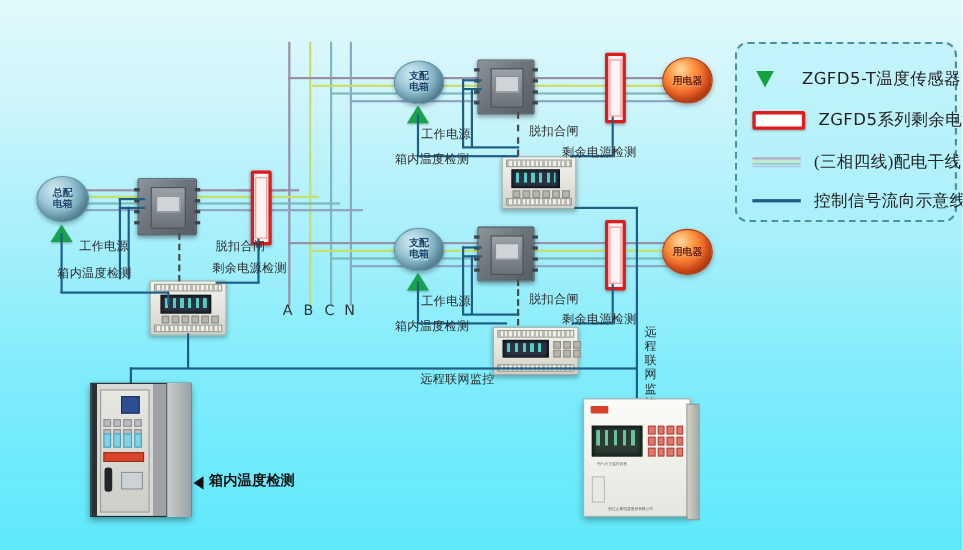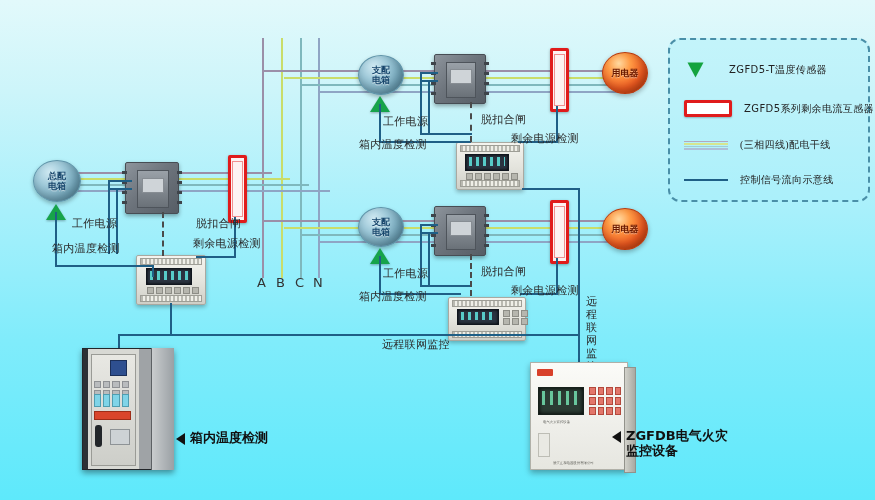--- a/index.html
+++ b/index.html
@@ -112,21 +112,21 @@
   
   .cap{position:absolute;display:flex;align-items:flex-start;gap:5px;}
   .cap .mk{width:0;height:0;border-top:6px solid transparent;border-bottom:6px solid transparent;
     border-right:9px solid #111;margin-top:3px;flex:none;}
   .cap .tx{font-size:13px;font-weight:bold;color:#111;line-height:15px;white-space:pre-line;}
 
   
   .legend{position:absolute;border:2px dashed #4a8fa8;border-radius:12px;
     background:rgba(170,240,250,.45);}
   .legend .row{position:absolute;display:flex;align-items:center;}
-  .legend .txt{font-size:10px;color:#222;white-space:nowrap;letter-spacing:.4px;}
+  .legend .txt{font-size:15px;color:#222;white-space:nowrap;letter-spacing:.4px;}
   .lg-tri{width:0;height:0;border-top:8px solid transparent;border-bottom:8px solid transparent;
     border-left:15px solid #14a33f;}
   .lg-ct{width:42px;height:11px;border:3px solid #e01b1b;background:#fff;border-radius:2px;
     box-shadow:0 1px 2px rgba(0,0,0,.25);}
   .lg-bus{width:44px;height:9px;display:flex;flex-direction:column;justify-content:space-between;}
   .lg-bus i{display:block;height:1.5px;}
   .lg-line{width:44px;height:2.5px;background:#1f5f86;}
 </style>
 </head>
 <body>
@@ -395,27 +395,20 @@
         <b></b>
         <b></b>
         <b></b>
         <b></b>
         <b></b>
         <b></b>
       </div>
     <div class="tiny" style="left:12px;top:57px;">电气火灾监控设备</div>
     <div class="strip" style="left:7px;top:70px;width:10px;height:22px;"></div>
     <div class="tiny" style="left:22px;bottom:4px;">浙江正泰电器股份有限公司</div>
-  </div>
-  <div class="cap" style="left:612px;top:428px;">
-    <div class="mk"></div>
-    <div>
-      <div class="tx">ZGFDB电气火灾</div>
-      <div class="tx">监控设备</div>
-    </div>
   </div>
 
   <div class="legend" style="left:668px;top:38px;width:198px;height:160px;">
     <div class="row" style="left:18px;top:22px;">
       <div class="lg-tri" style="transform:rotate(90deg);"></div>
       <div class="txt" style="margin-left:26px;">ZGFD5-T温度传感器</div>
     </div>
     <div class="row" style="left:14px;top:60px;">
       <div class="lg-ct"></div>
       <div class="txt" style="margin-left:12px;">ZGFD5系列剩余电流互感器</div>

